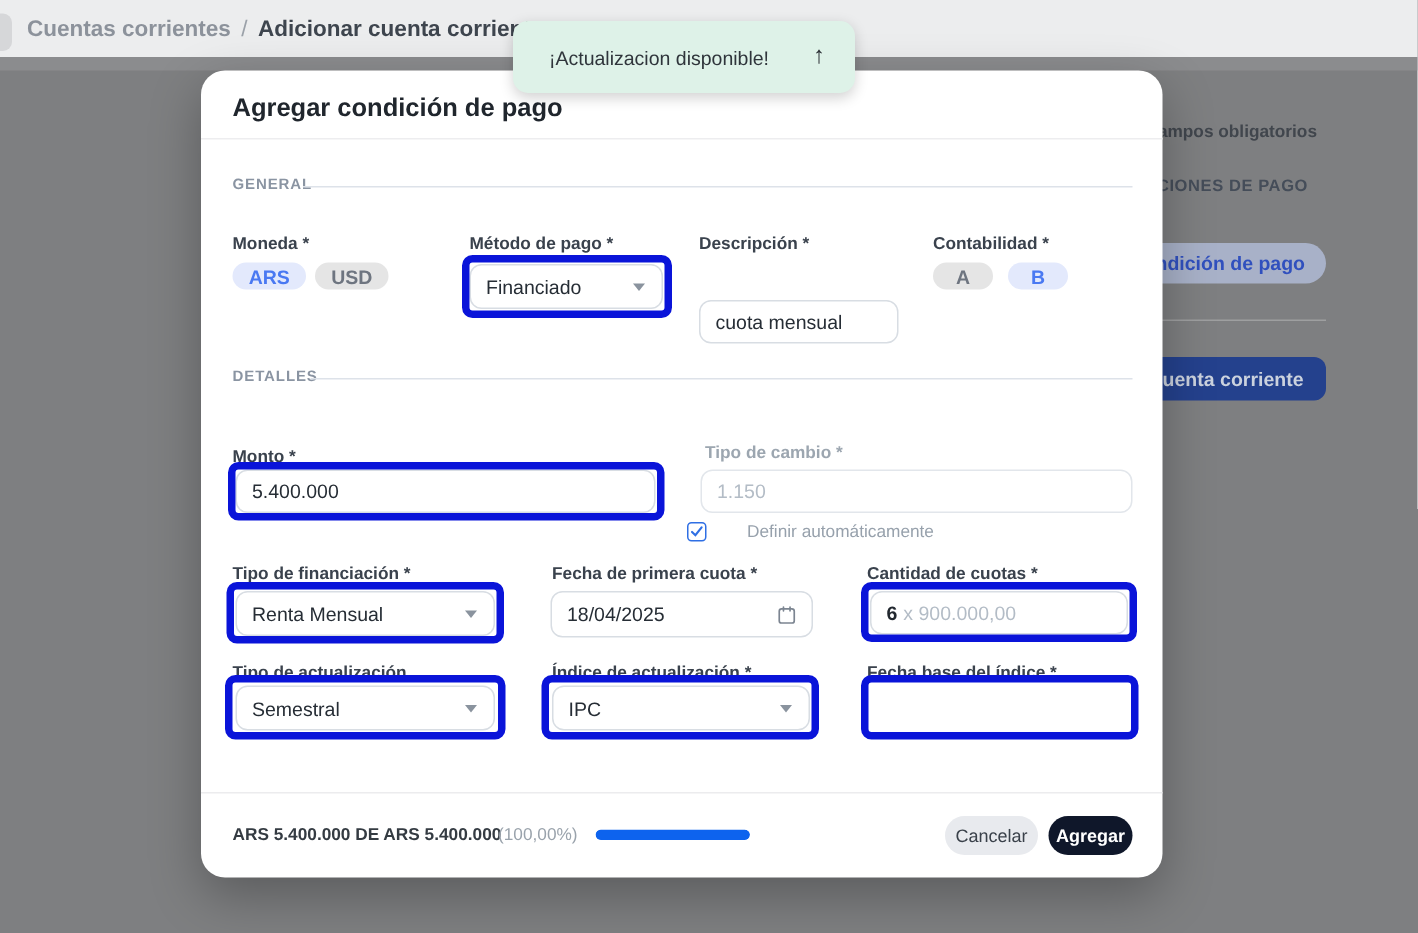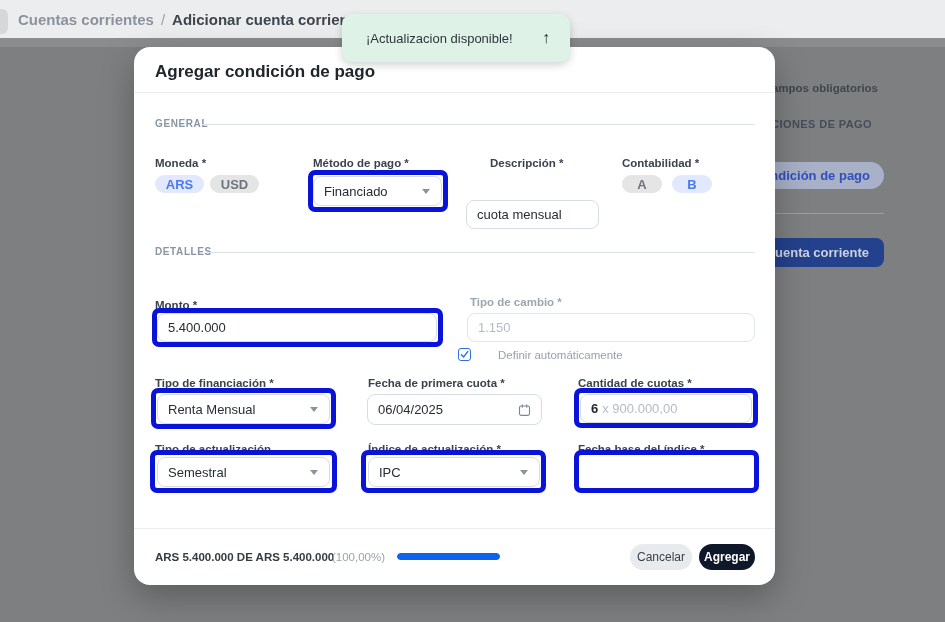--- a/index.html
+++ b/index.html
@@ -106,21 +106,21 @@
   <button class="pill on" style="left:21px; top:128px; width:49px;">ARS</button>
   <button class="pill off" style="left:76px; top:128px; width:49px;">USD</button>
 
   <div class="flabel" style="left:179px; top:110px;">Método de pago *</div>
   <div class="box" style="left:179px; top:129px; width:129px; height:30px;">
     <span>Financiado</span>
     <span class="caret"></span>
   </div>
   <div class="hl" style="left:174px; top:123px; width:140px; height:42px;"></div>
 
-  <div class="flabel" style="left:332px; top:110px;margin-left:24px;">Descripción *</div>
+  <div class="flabel" style="left:332px; top:110px;">Descripción *</div>
   <div class="box" style="left:332px; top:129px; width:133px; height:29px;margin-top:24px;">cuota mensual</div>
 
   <div class="flabel" style="left:488px; top:110px;">Contabilidad *</div>
   <button class="pill off" style="left:488px; top:128px; width:40px;">A</button>
   <button class="pill on" style="left:538px; top:128px; width:40px;">B</button>
 
   <div class="section-label" style="left:21px; top:199px;">DETALLES</div>
   <div class="section-line" style="left:73px; top:205px; width:548px;"></div>
 
   <div class="flabel" style="left:21px; top:252px;">Monto *</div>
@@ -140,21 +140,21 @@
 
   <div class="flabel" style="left:21px; top:330px;">Tipo de financiación *</div>
   <div class="box" style="left:23px; top:347px; width:173px; height:30px;">
     <span>Renta Mensual</span>
     <span class="caret"></span>
   </div>
   <div class="hl" style="left:17px; top:341px; width:185px; height:41px;"></div>
 
   <div class="flabel" style="left:234px; top:330px;">Fecha de primera cuota *</div>
   <div class="box" style="left:233px; top:347px; width:175px; height:31px;">
-    <span>06/04/2025</span>
+    <span>18/04/2025</span>
     <span class="cal-icon">
       <svg width="15" height="15" viewBox="0 0 24 24" fill="none" stroke="#7C8591" stroke-width="1.8" stroke-linecap="round">
           <rect x="4" y="5.5" width="16" height="15" rx="2.5"></rect>
           <path d="M8.5 3.5v4M15.5 3.5v4"></path>
         </svg>
     </span>
   </div>
 
   <div class="flabel" style="left:444px; top:330px;">Cantidad de cuotas *</div>
   <div class="box" style="left:446px; top:347px; width:172px; height:29px;">

